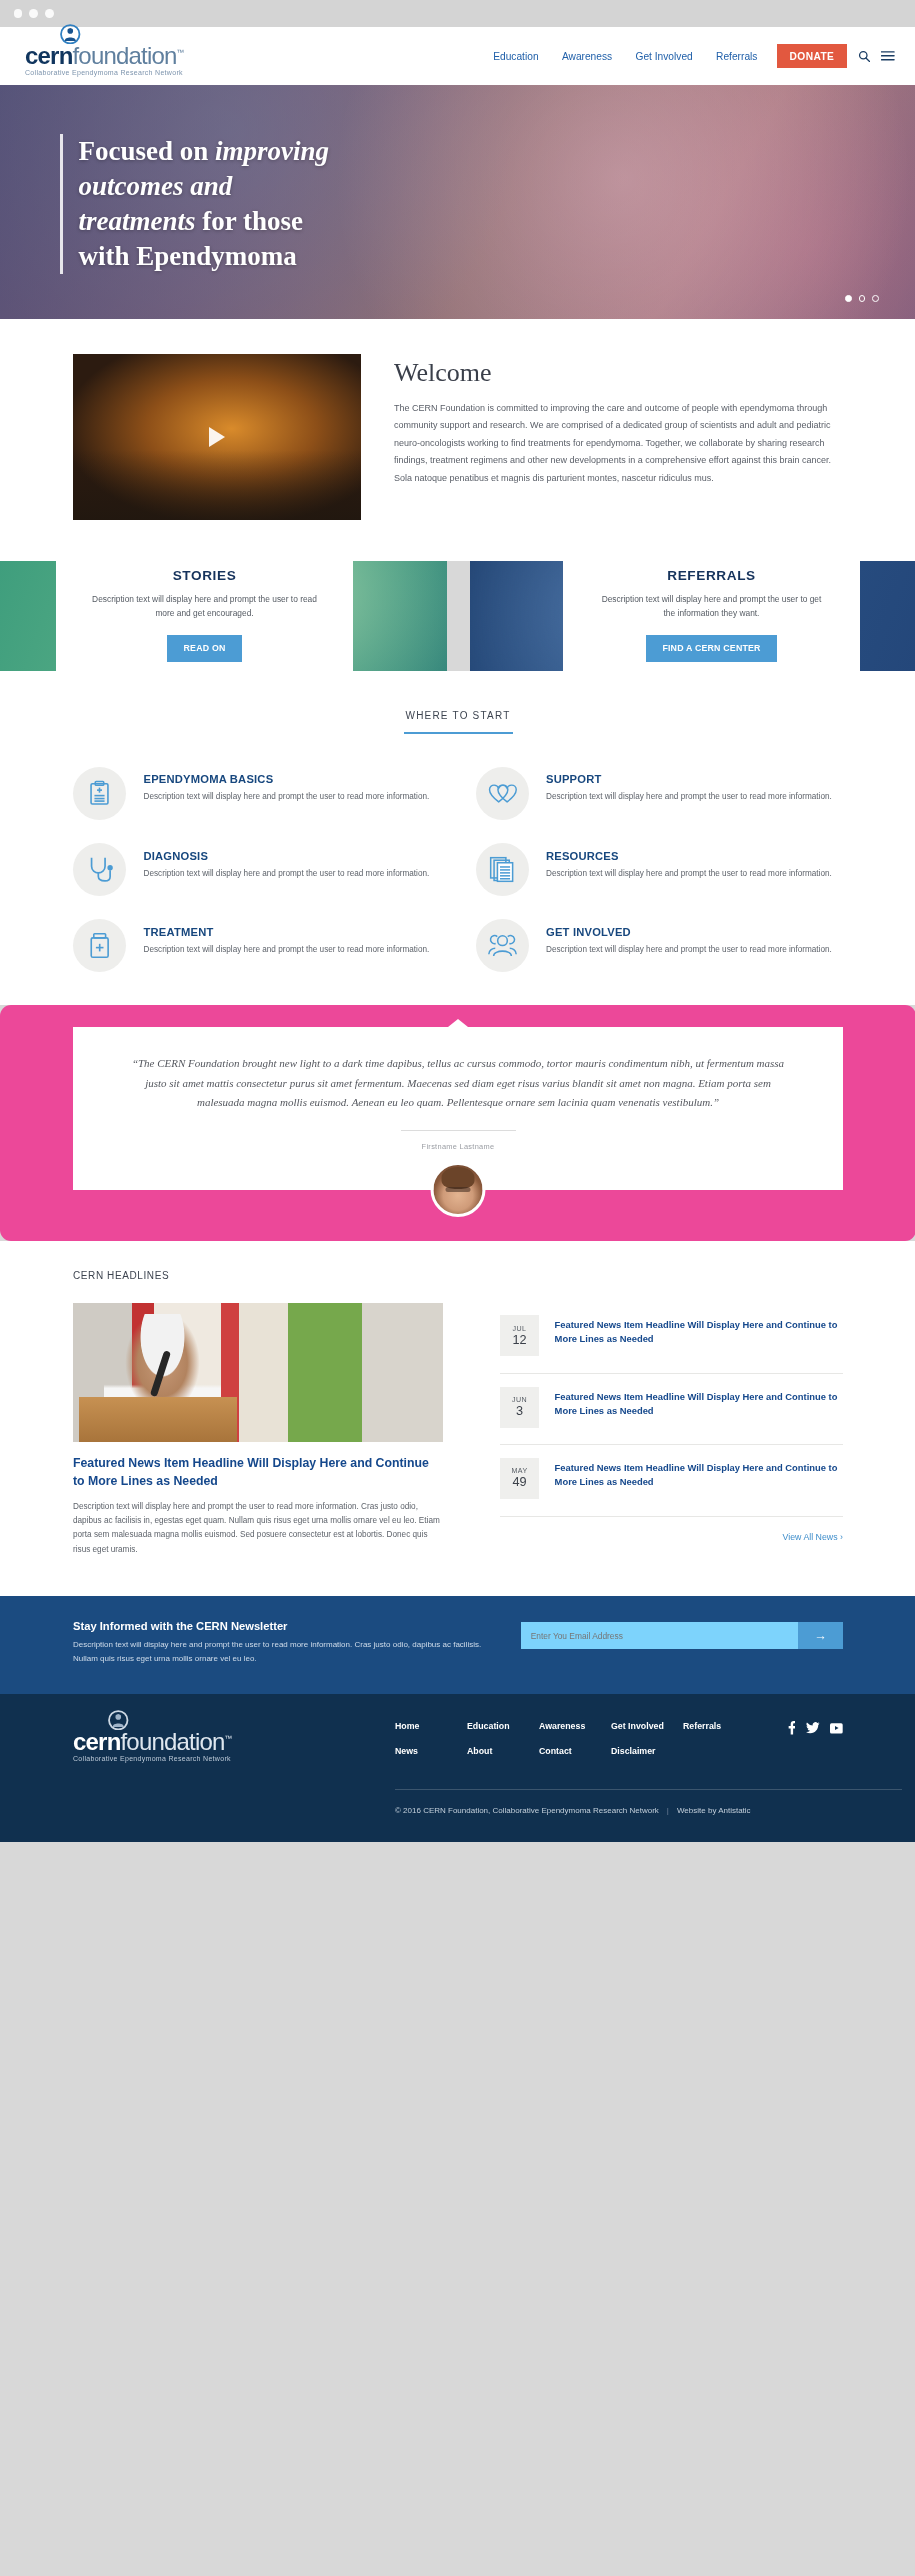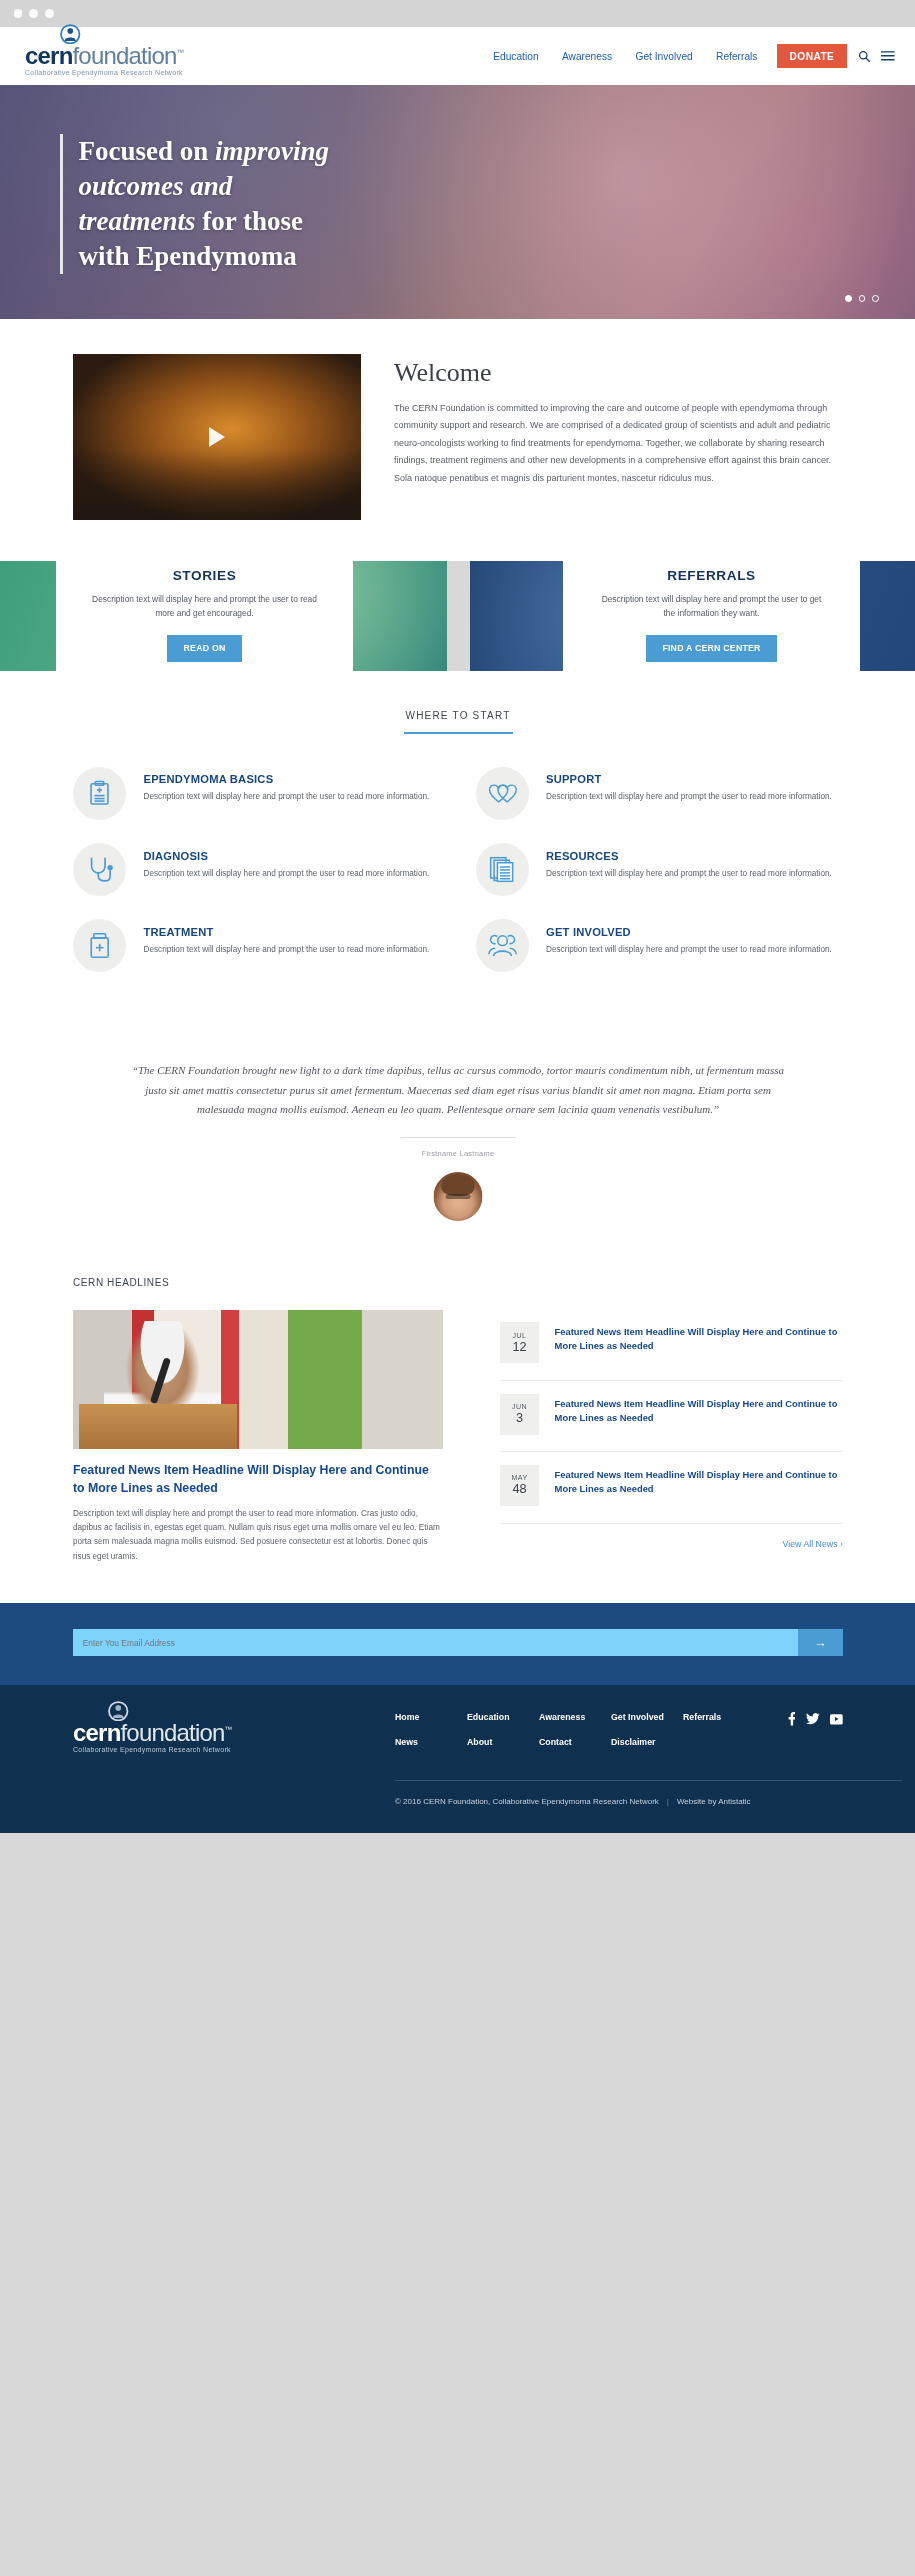--- a/index.html
+++ b/index.html
@@ -249,23 +249,24 @@
     color: #17477e;
     font-size: 11.2px;
     font-weight: bold;
     letter-spacing: 0.2px;
     margin-bottom: 4.9px;
   }
   .wts-body p { font-size: 8.2px; line-height: 1.65; color: #5e636b; }
 
   
   .testimonial {
-    background: #ffffff;
-    padding: 29px 0 51px;
+    background: #ec4899;
+    padding: 22px 0 51px;
     position: relative;
+    border-radius: 11px;
   }
   .quote-card {
     width: 770px; margin: 0 auto;
     background: #fff;
     padding: 27px 47px 39px;
     text-align: center;
     position: relative;
   }
   .quote-card::before {
     content: "";
@@ -668,33 +669,37 @@
           <div class="news-item">
             <span class="news-date">
               <span class="m">JUN</span>
               <span class="d">3</span>
             </span>
             <a href="#">Featured News Item Headline Will Display Here and Continue to More Lines as Needed</a>
           </div>
           <div class="news-item">
             <span class="news-date">
               <span class="m">MAY</span>
-              <span class="d">48</span>
+              <span class="d">49</span>
             </span>
             <a href="#">Featured News Item Headline Will Display Here and Continue to More Lines as Needed</a>
           </div>
           <a class="view-all" href="#">View All News ›</a>
         </div>
       </div>
     </div>
   </section>
 
   <section class="newsletter">
     <div class="wrap">
       <div class="nl-row">
+        <div class="nl-left">
+          <h3>Stay Informed with the CERN Newsletter</h3>
+          <p>Description text will display here and prompt the user to read more information. Cras justo odio, dapibus ac facilisis. Nullam quis risus eget urna mollis ornare vel eu leo.</p>
+        </div>
         <form class="nl-form">
           <input type="text" placeholder="Enter You Email Address" style="">
           <button type="submit">
             <span>→</span>
           </button>
         </form>
       </div>
     </div>
   </section>
 

